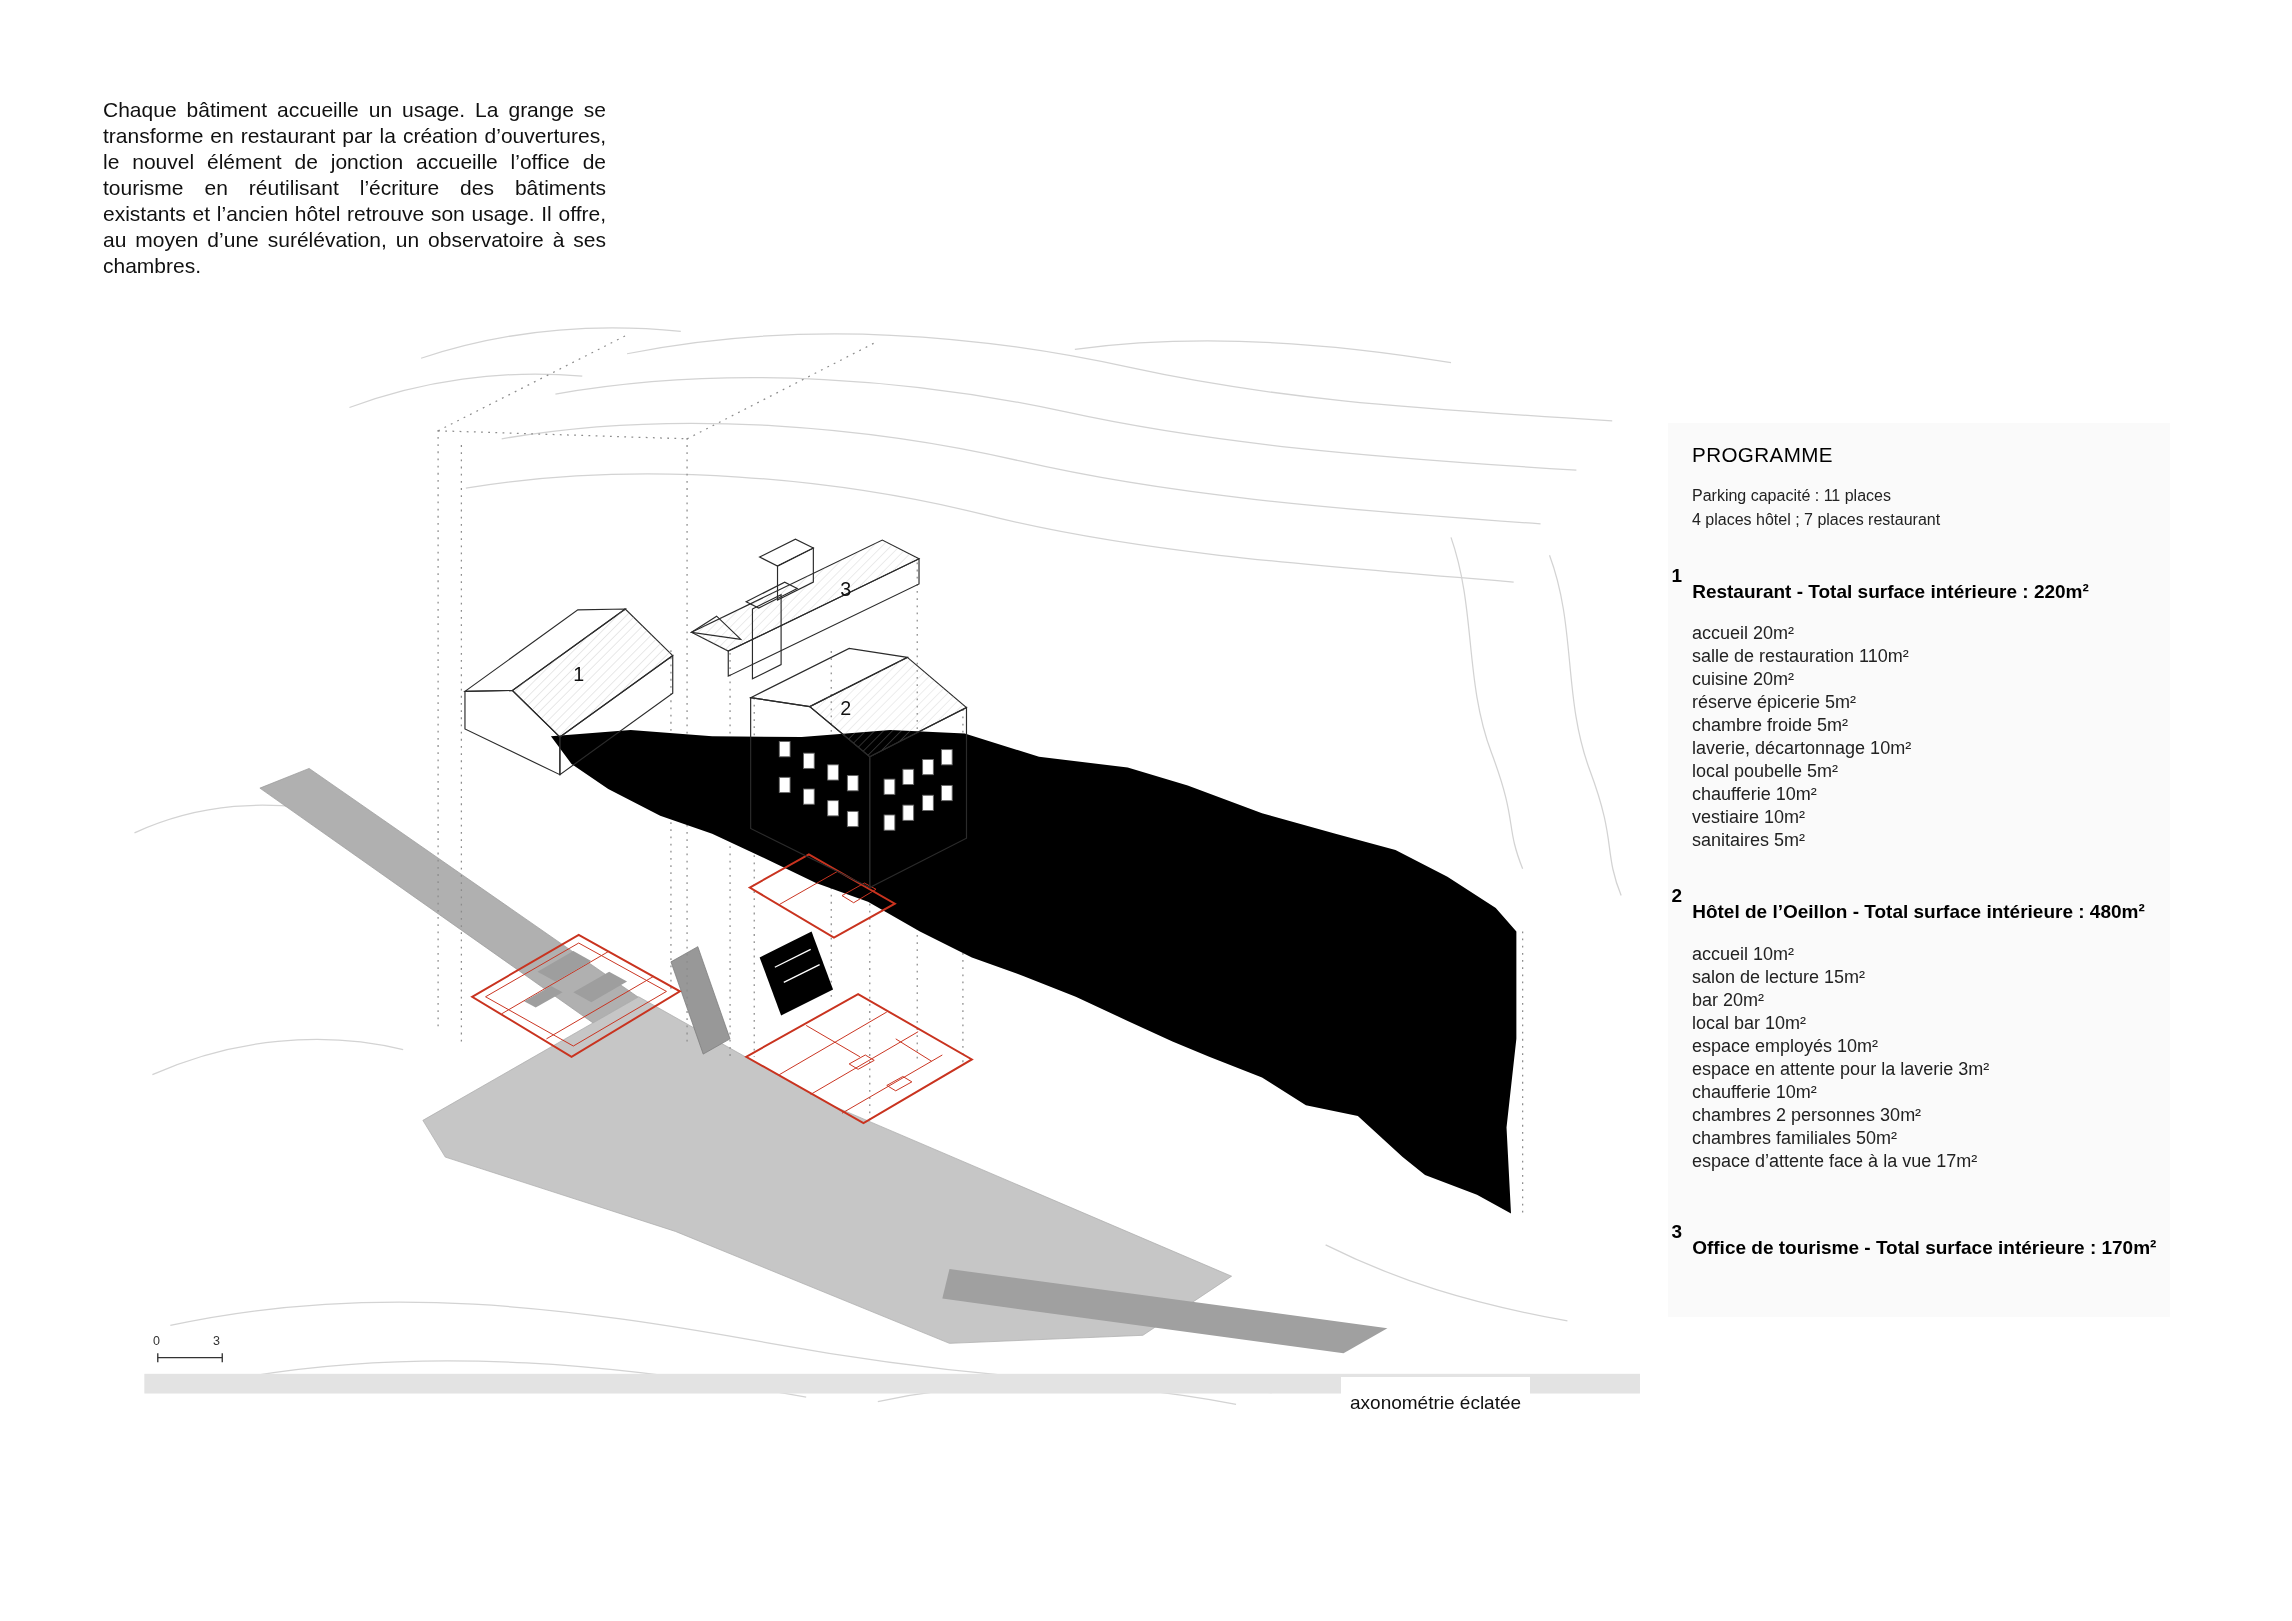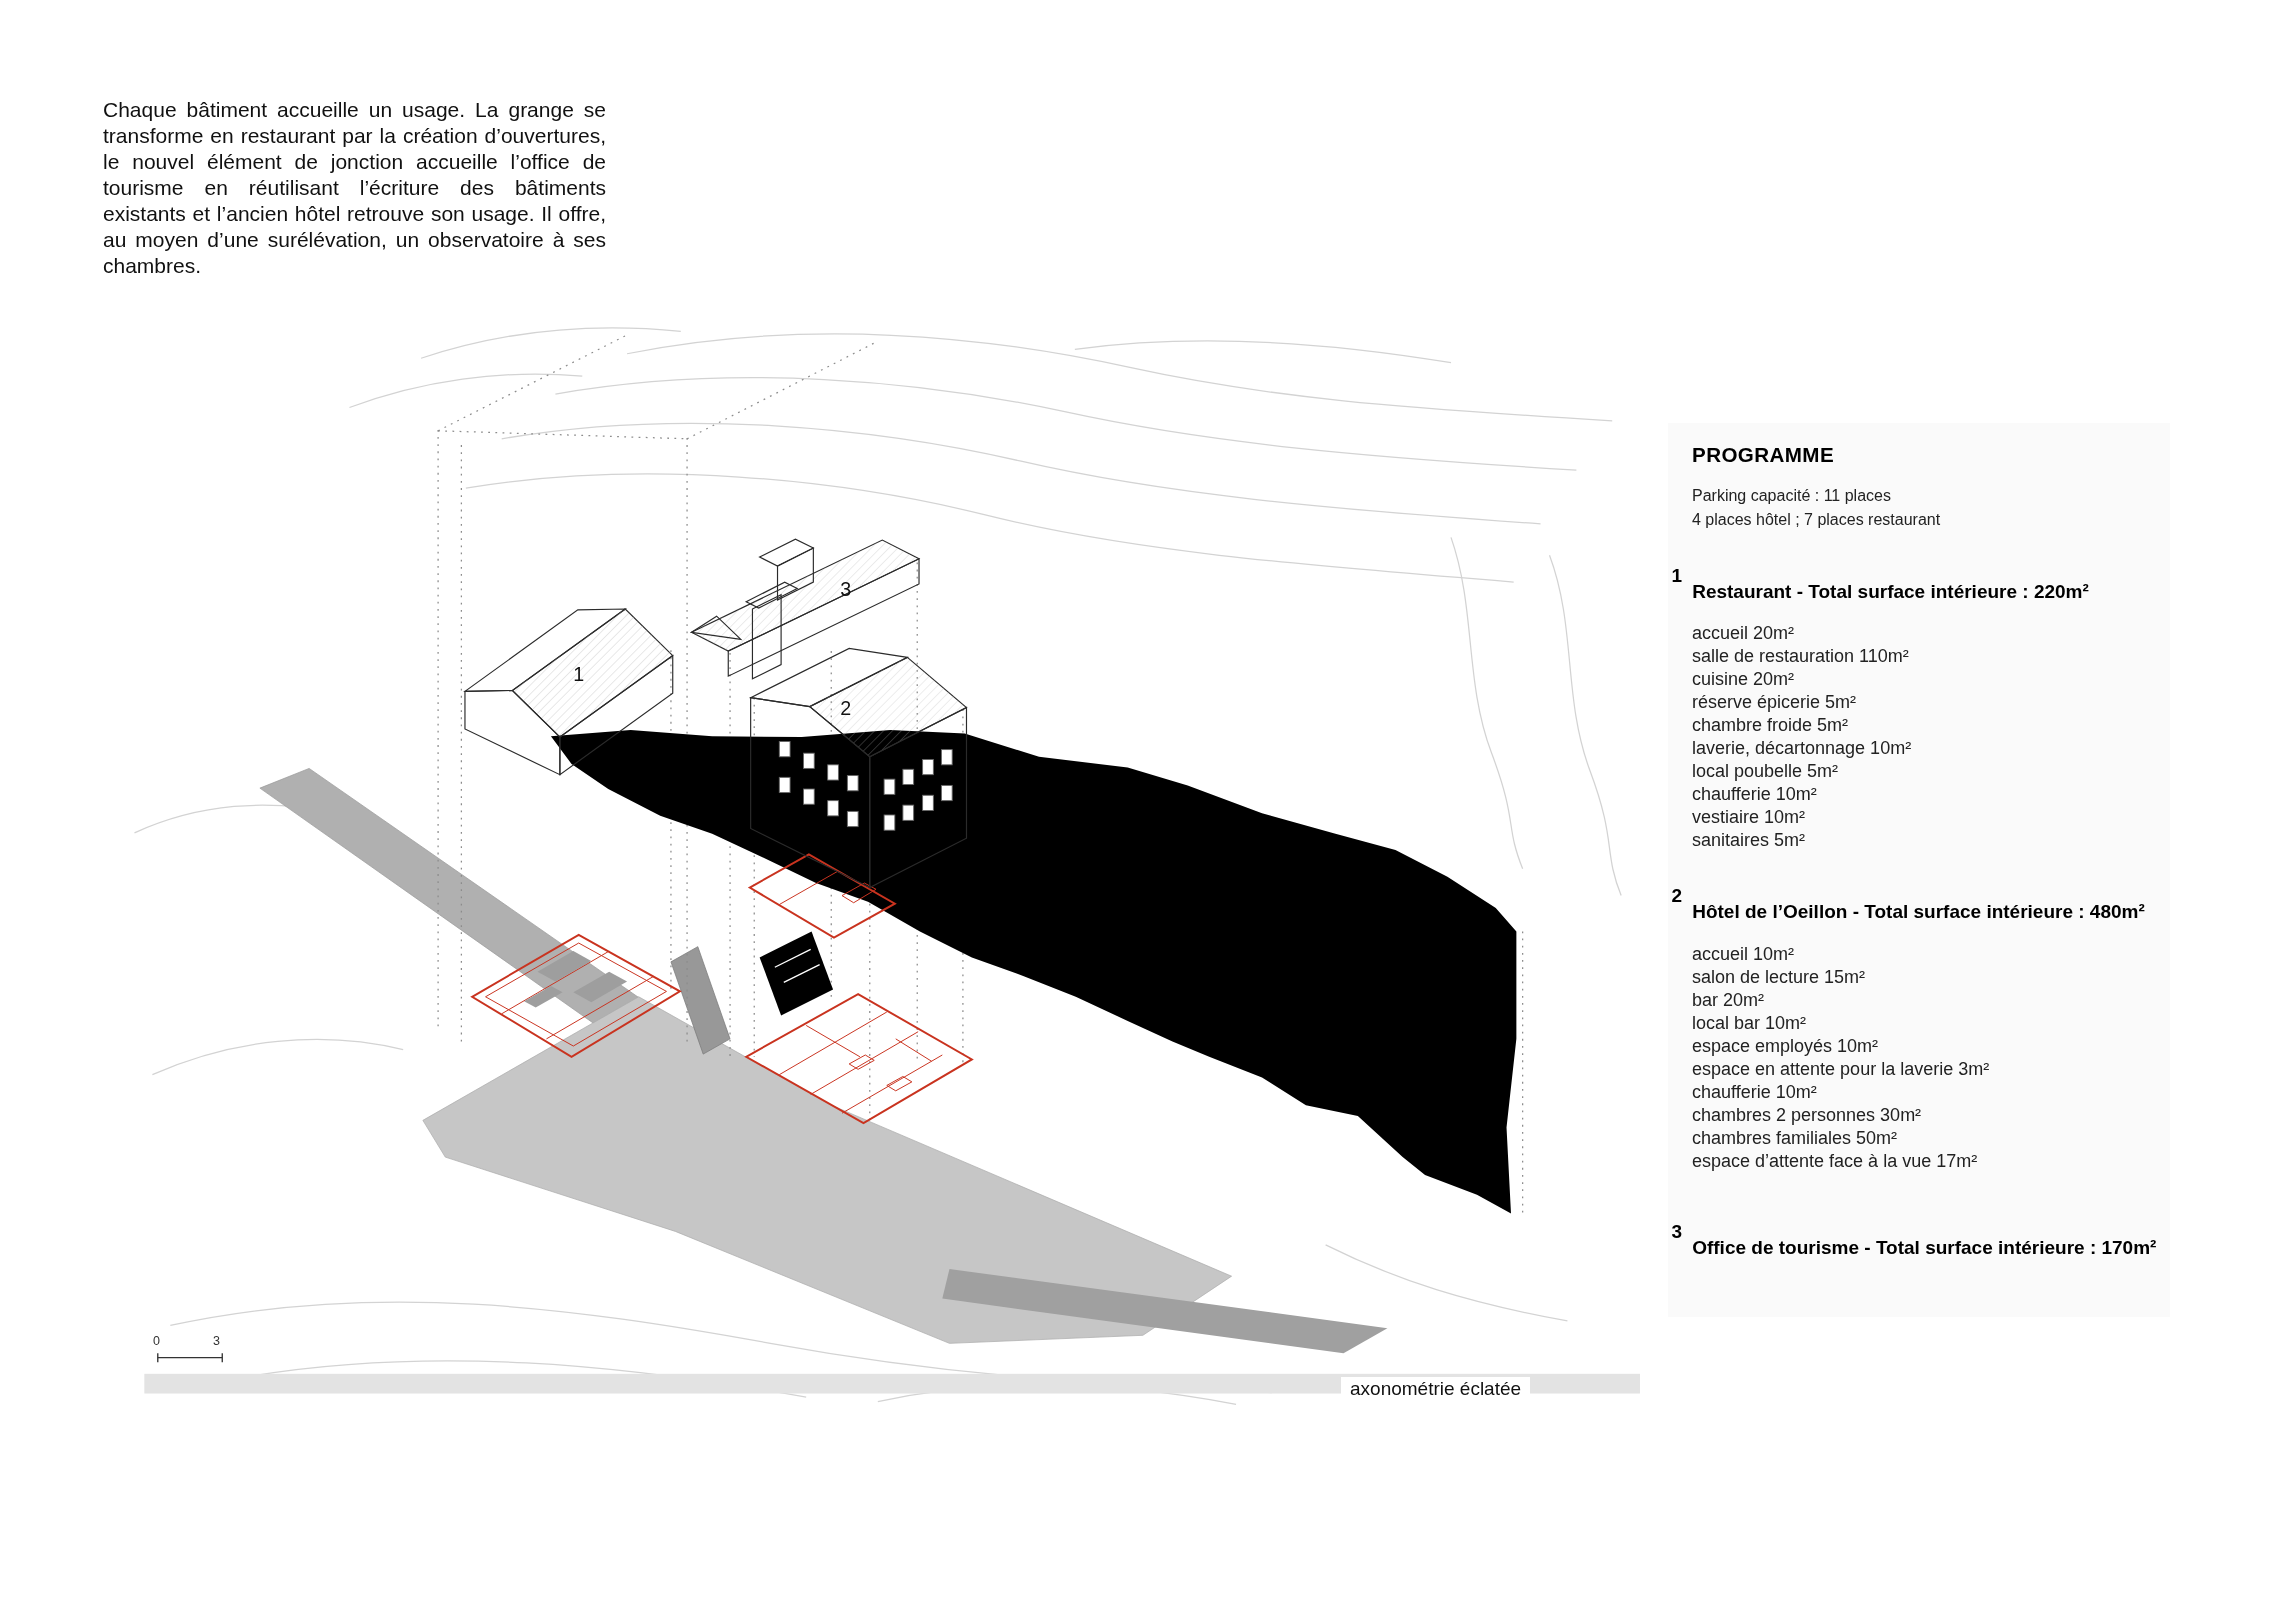--- a/index.html
+++ b/index.html
@@ -10,32 +10,32 @@
   
   .intro{
     position:absolute;left:103px;top:97px;width:503px;
     font-size:21px;line-height:26px;text-align:justify;color:#111;
   }
   
   .panel{
     position:absolute;left:1668px;top:423px;width:502px;min-height:894px;
     background:#fafafa;padding:19.7px 0 27px 0;box-sizing:border-box;
   }
-  .panel-title{margin-left:24px;font-size:20.6px;font-weight:bold;letter-spacing:0.4px;color:#000;}
+  .panel-title{margin-left:24px;font-size:20.6px;font-weight:normal;letter-spacing:0.4px;color:#000;}
   .parking{margin-left:24px;margin-top:17px;font-size:16px;line-height:24px;color:#222;}
   .section{margin-top:32px;}
   .section.extra-gap{margin-top:47px;}
   .sec-head{display:flex;margin-left:3.6px;font-size:19px;font-weight:bold;color:#000;line-height:23px;}
   .sec-num{width:20.6px;flex:0 0 20.6px;}
   .sec-title{flex:1;margin-top:16px;}
   .items{list-style:none;margin:19.7px 0 0 24px;padding:0;font-size:18px;line-height:23px;color:#222;}
   
   .caption{
     position:absolute;left:1341px;top:1377px;font-size:19px;color:#111;
-    background:#ffffff;padding:1px 9px;
+    background:#ffffff;padding:15px 9px;
   }
   .scale-label{position:absolute;top:1334px;font-size:12.5px;color:#333;}
   .scale-zero{left:153px;}
   .scale-three{left:213px;}
   svg{position:absolute;left:0;top:0;}
   .dot{stroke:#8c8c8c;stroke-width:1.4;stroke-dasharray:2 6;fill:none;}
   .contour{stroke:#d3d3d3;stroke-width:1.4;fill:none;}
   .edge{stroke:#2b2b2b;stroke-width:1.3;fill:none;}
   .red{stroke:#c9331f;fill:none;}
 </style>

